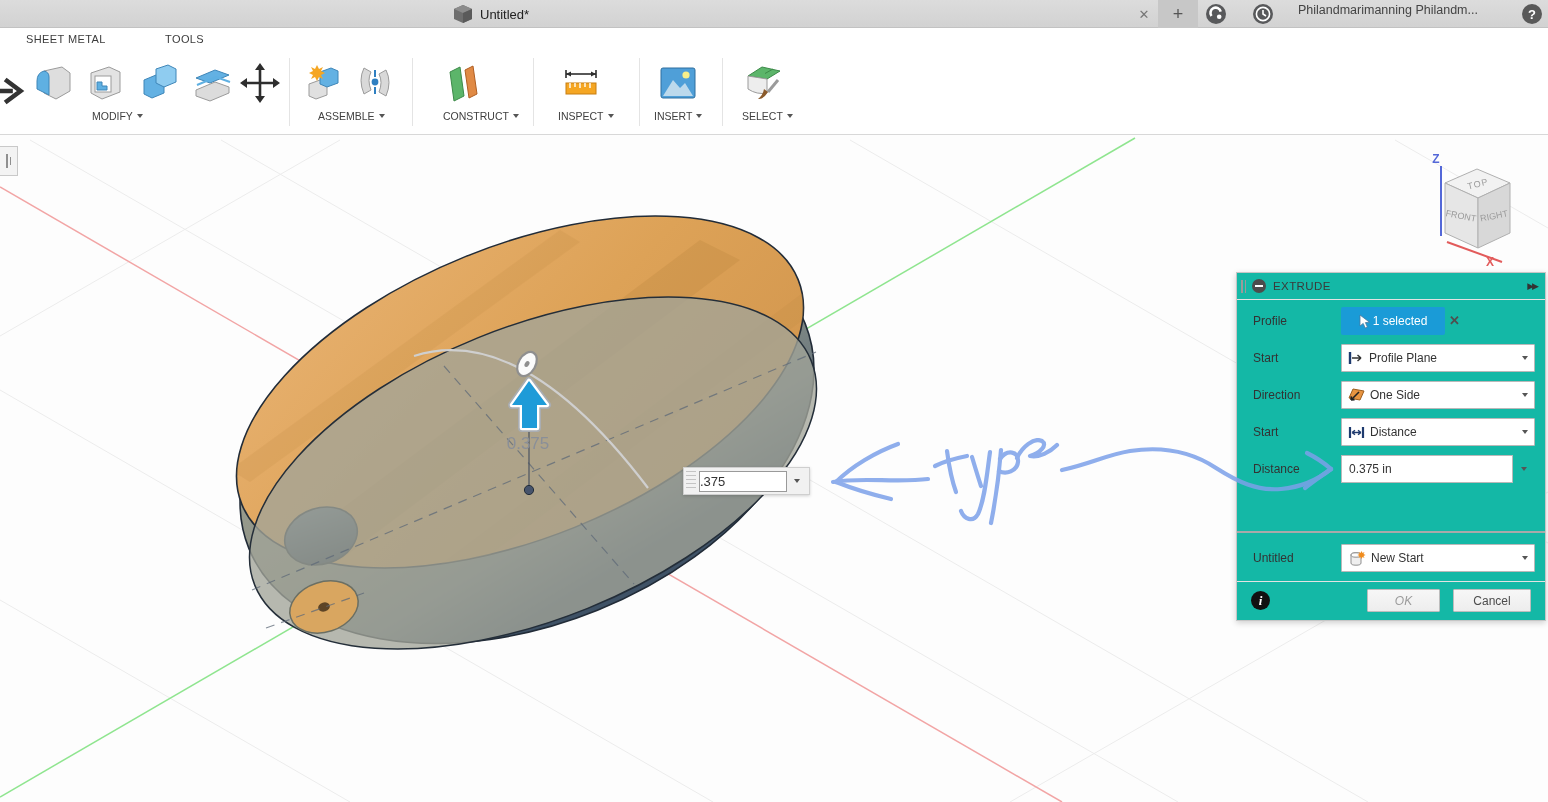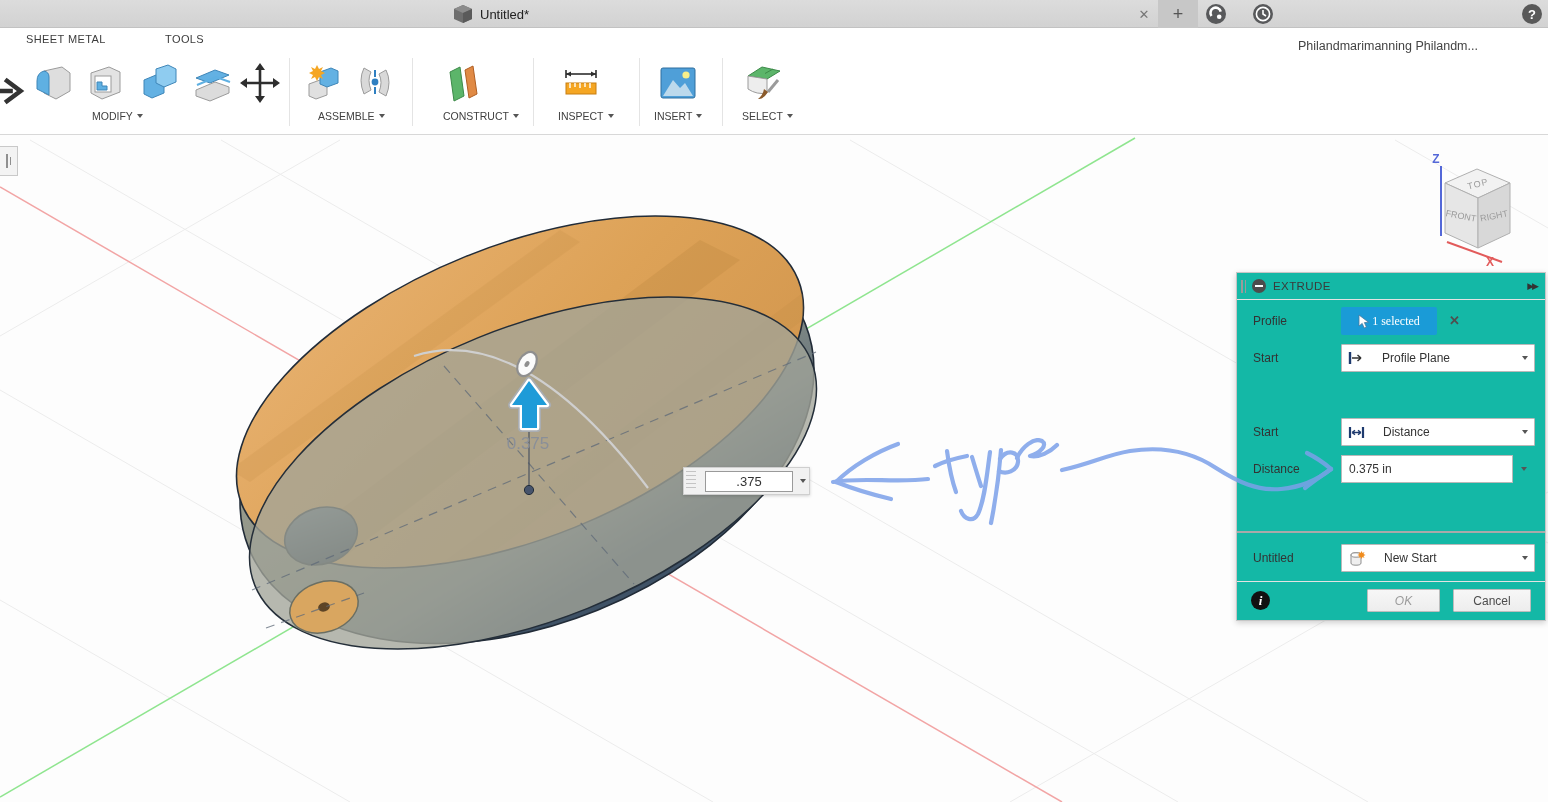--- a/index.html
+++ b/index.html
@@ -11,21 +11,21 @@
   #titlebar { position:absolute; left:0; top:0; width:1548px; height:28px;
     background:linear-gradient(#dcdcdc,#d2d2d2); border-bottom:1px solid #c2c2c2; z-index:30;text-decoration:underline; }
   .doc-tab { position:absolute; left:452px; top:0; height:28px; display:flex; align-items:center; gap:6px; }
   .doc-title { font-size:13px; color:#222; }
   .tab-close { position:absolute; left:1132px; top:0; width:24px; height:28px; display:flex;
     align-items:center; justify-content:center; font-size:13px; color:#777; cursor:default; }
   .new-tab { position:absolute; left:1158px; top:0; width:40px; height:28px; background:#c7c7c7;
     display:flex; align-items:center; justify-content:center; font-size:18px; color:#555; }
   .tb-icon { position:absolute; top:3px; width:22px; height:22px; }
   .user-name { position:absolute; left:1298px; top:0; height:20px; display:flex; align-items:center;
-    font-size:12.5px; color:#444;margin-top:36px; }
+    font-size:12.5px; color:#444; }
   .help-circle { position:absolute; left:1522px; top:4px; width:20px; height:20px; border-radius:50%;
     background:#595959; color:#fff; font-size:13px; font-weight:bold; display:flex; align-items:center; justify-content:center; }
 
   
   #ribbon { position:absolute; left:0; top:28px; width:1548px; height:107px; background:#ffffff;
     border-bottom:1px solid #d8d8d8; z-index:25; }
   .rtab { position:absolute; top:5px; font-size:11px; letter-spacing:.4px; color:#3c3c3c; }
   .ribbon-sep { position:absolute; top:30px; width:1px; height:68px; background:#e4e4e4; }
   .ricon { position:absolute; top:32px; width:46px; height:46px; }
   .rlabel { position:absolute; top:82px; font-size:10.5px; color:#404040; display:flex; align-items:center; gap:4px; }
@@ -36,42 +36,42 @@
   #canvas-svg { position:absolute; left:0; top:135px; z-index:5; }
   #vp-handle { position:absolute; left:0; top:146px; width:18px; height:30px; background:#f3f3f3;
     border:1px solid #c9c9c9; border-left:none; z-index:8; display:flex; align-items:center; justify-content:center; gap:2px; }
   #vp-handle i { display:block; width:1.5px; background:#8f8f8f; }
 
   
   #dim-box { position:absolute; left:683px; top:467px; width:127px; height:28px; background:#f1f1f1;
     border:1px solid #cfcfcf; box-shadow:0 1px 3px rgba(0,0,0,.18); display:flex; align-items:center; z-index:12; }
   #dim-grip { width:10px; height:20px; margin-left:2px;
     background:repeating-linear-gradient(to bottom,#c4c4c4 0 1.5px, transparent 1.5px 4px); }
-  #dim-box input { width:88px; height:21px; margin-left:9px; border:1px solid #9a9a9a; background:#fff;
-    font-family:"Liberation Sans", sans-serif; font-size:13px; color:#333; text-align:center; }
+  #dim-box input { width:88px; height:21px; margin-left:3px; border:1px solid #9a9a9a; background:#fff;
+    font-family:"Liberation Sans", sans-serif; font-size:13px; color:#333; }
   #dim-caret { margin-left:7px; }
 
   
   #dialog { position:absolute; left:1236px; top:272px; width:310px; height:349px; background:#14b8a6;
     border:1px solid #c6c6c6; box-shadow:0 2px 6px rgba(0,0,0,.18); z-index:15; font-size:12px; color:#333; }
   #dlg-header { position:absolute; left:0; top:0; width:100%; height:27px; border-bottom:1px solid #e3e3e3;
     display:flex; align-items:center; padding:0 8px 0 4px; }
   .hgrip { display:flex; gap:2px; margin-right:6px; }
   .hgrip i { display:block; width:1.5px; height:13px; background:#9a9a9a; }
   .minus-circle { width:14px; height:14px; border-radius:50%; background:#4c4c4c; position:relative; margin-right:7px; }
   .minus-circle::after { content:""; position:absolute; left:3px; top:6px; width:8px; height:2px; background:#fff; }
   #dlg-title { font-size:11.5px; letter-spacing:.4px; color:#3a3a3a; }
   #dlg-collapse { margin-left:auto; font-size:9px; color:#333; letter-spacing:-2px; }
   .drow { position:absolute; left:0; width:100%; height:30px; }
   .dlabel { position:absolute; left:16px; top:7px; color:#333; }
   .dctrl { position:absolute; left:104px; top:0; width:194px; height:28px; background:#fff;
-    border:1px solid #b9b9b9; border-radius:1px; display:flex; align-items:center; padding:0 6px; gap:18px; }
+    border:1px solid #b9b9b9; border-radius:1px; display:flex; align-items:center; padding:0 6px; gap:5px; }
   .dctrl .caret { margin-left:auto; }
-  .chip { position:absolute; left:104px; top:0; height:28px; width:96px; background:#1a9bd7; border-radius:2px;
-    color:#fff; display:flex; align-items:center; justify-content:center; gap:1px;font-family:Liberation Serif, serif; }
+  .chip { position:absolute; left:104px; top:0; height:28px; width:104px; background:#1a9bd7; border-radius:2px;
+    color:#fff; display:flex; align-items:center; justify-content:center; gap:1px; }
   .chip-x { position:absolute; left:212px; top:6px; font-size:13px; font-weight:bold; color:#4f4f4f; }
   .dinput { position:absolute; left:104px; top:0; width:172px; height:28px; border:1px solid #b9b9b9;
     background:#fff; font-family:"Liberation Sans", sans-serif; font-size:12px; color:#333; padding:0 7px; }
   .din-caret { position:absolute; left:284px; top:12px; }
   .ddivider { position:absolute; left:0; width:100%; height:2px; background:#a9a9a9; }
   .dfoot-sep { position:absolute; left:0; width:100%; height:1px; background:#e3e3e3; }
   .info-circle { position:absolute; left:14px; width:19px; height:19px; border-radius:50%; background:#111;
     color:#fff; font-family:"Liberation Serif", serif; font-style:italic; font-weight:bold; font-size:13px;
     display:flex; align-items:center; justify-content:center; }
   .dbtn { position:absolute; height:23px; background:linear-gradient(#f7f7f7,#ededed); border:1px solid #bdbdbd;
@@ -338,20 +338,31 @@
       <div class="dctrl">
         <svg width="16" height="14" viewBox="0 0 16 14">
           <path d="M2 1 L2 13" stroke="#1e3a6e" stroke-width="2.4"></path>
           <path d="M4 7 L13 7 M13 7 L9.5 4 M13 7 L9.5 10" stroke="#333" stroke-width="1.5" fill="none"></path>
         </svg>
         <span>Profile Plane</span>
         <i class="caret"></i>
       </div>
     </div>
 
+    <div class="drow" style="top:108px">
+      <span class="dlabel">Direction</span>
+      <div class="dctrl">
+        <svg width="17" height="15" viewBox="0 0 17 15">
+          <polygon points="5,1 16,3 12,12 1,10" fill="#e89440" stroke="#9c5d1d"></polygon>
+          <path d="M11 4 L3 12 M3 12 L3.4 8.4 M3 12 L6.6 11.6" stroke="#222" stroke-width="1.6" fill="none"></path>
+        </svg>
+        <span>One Side</span>
+        <i class="caret"></i>
+      </div>
+    </div>
 
     <div class="drow" style="top:145px">
       <span class="dlabel">Start</span>
       <div class="dctrl">
         <svg width="17" height="13" viewBox="0 0 17 13">
           <path d="M2 1 L2 12 M15 1 L15 12" stroke="#1e3a6e" stroke-width="2.2"></path>
           <path d="M4 6.5 L13 6.5 M4 6.5 L7 4.2 M4 6.5 L7 8.8 M13 6.5 L10 4.2 M13 6.5 L10 8.8" stroke="#1e3a6e" stroke-width="1.4" fill="none"></path>
         </svg>
         <span>Distance</span>
         <i class="caret"></i>

